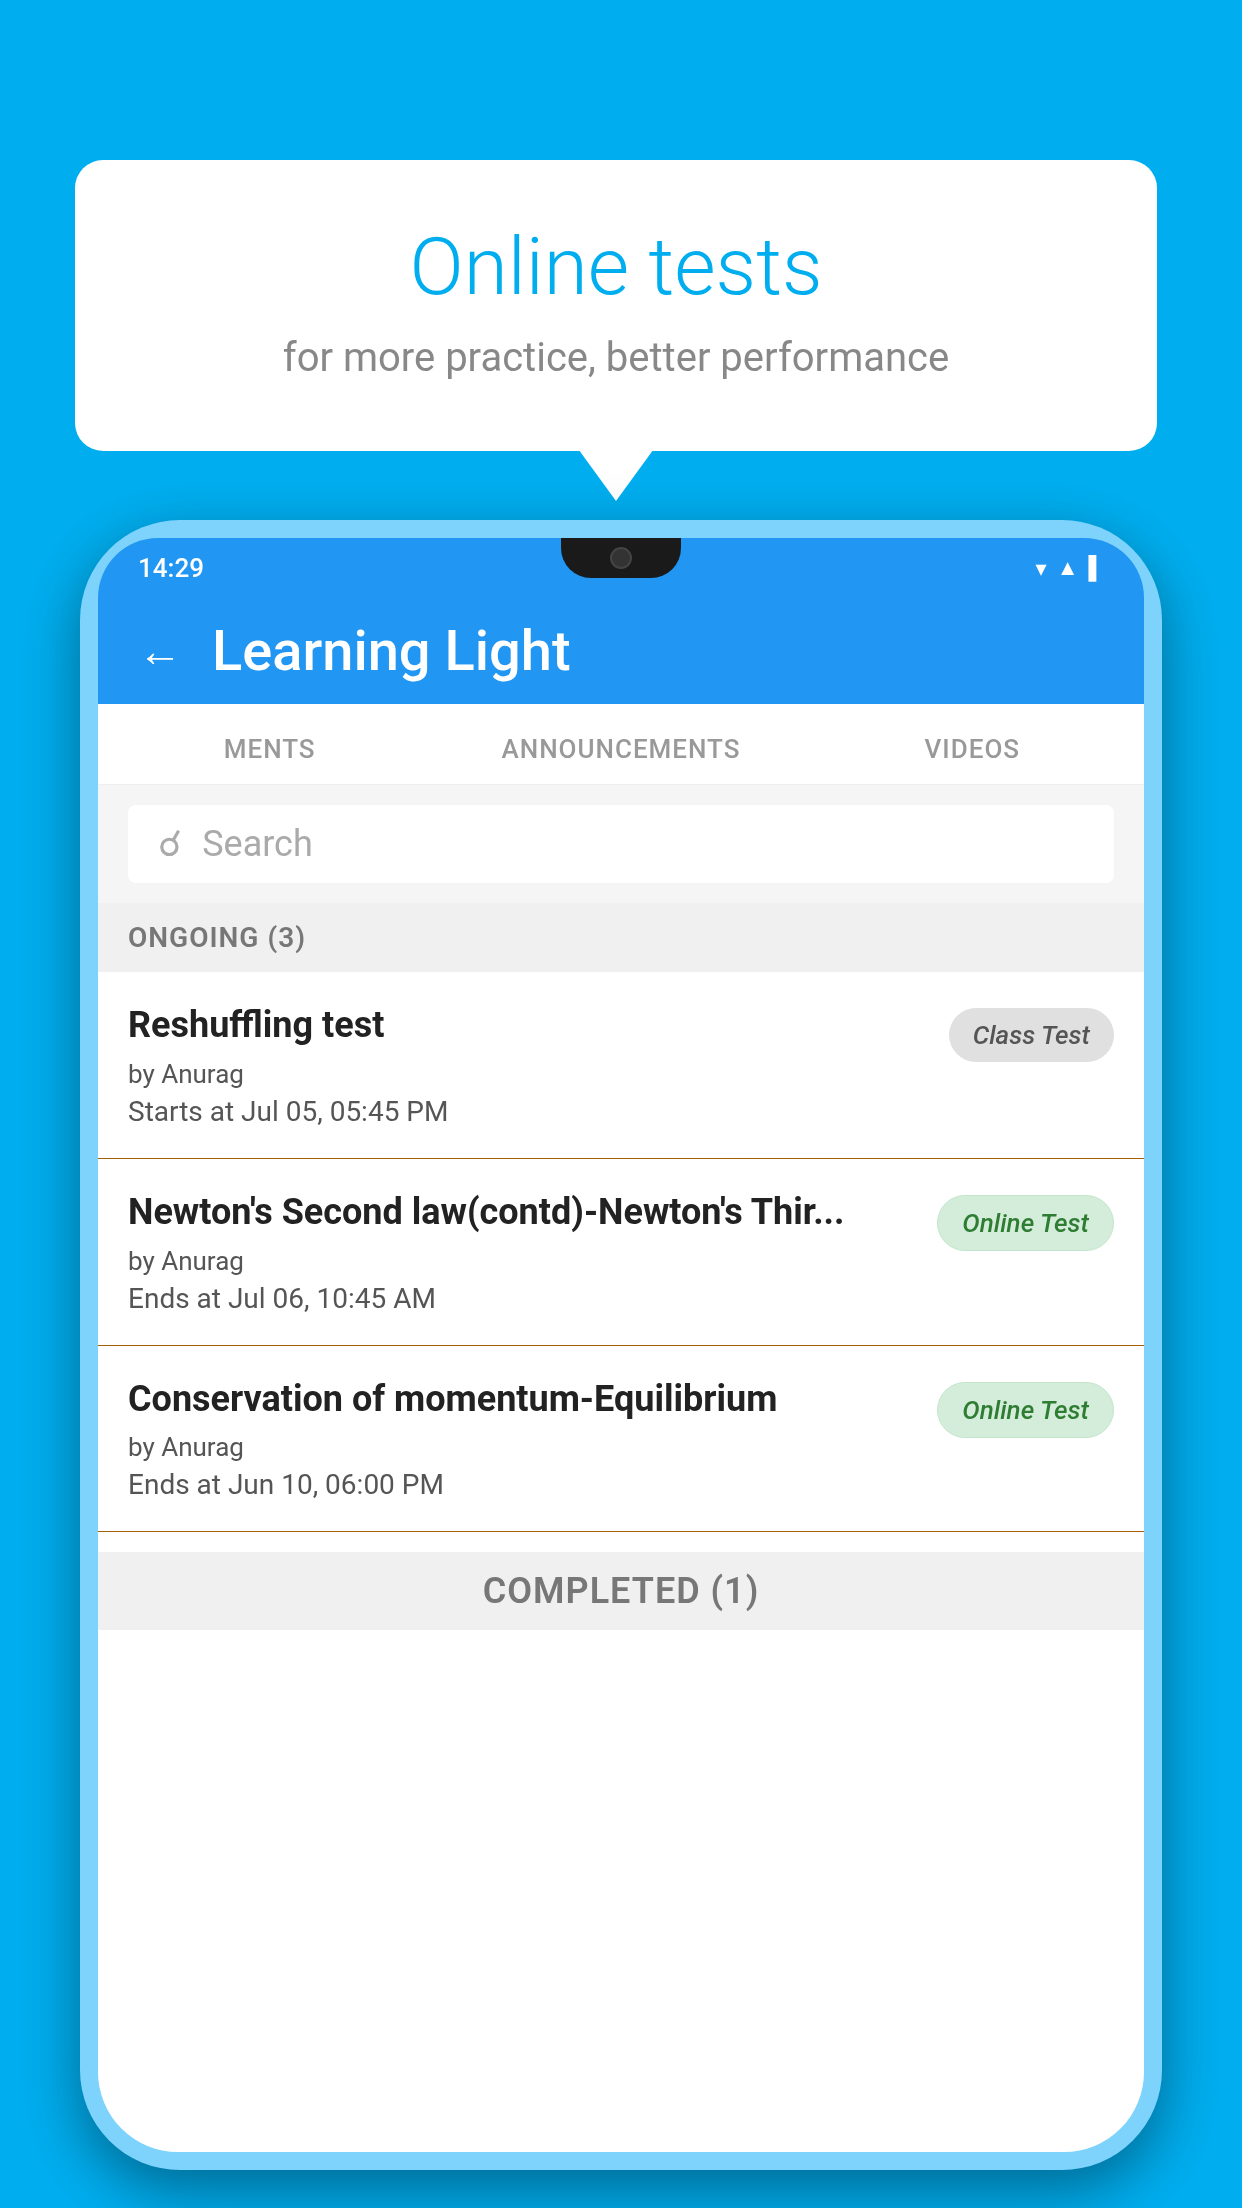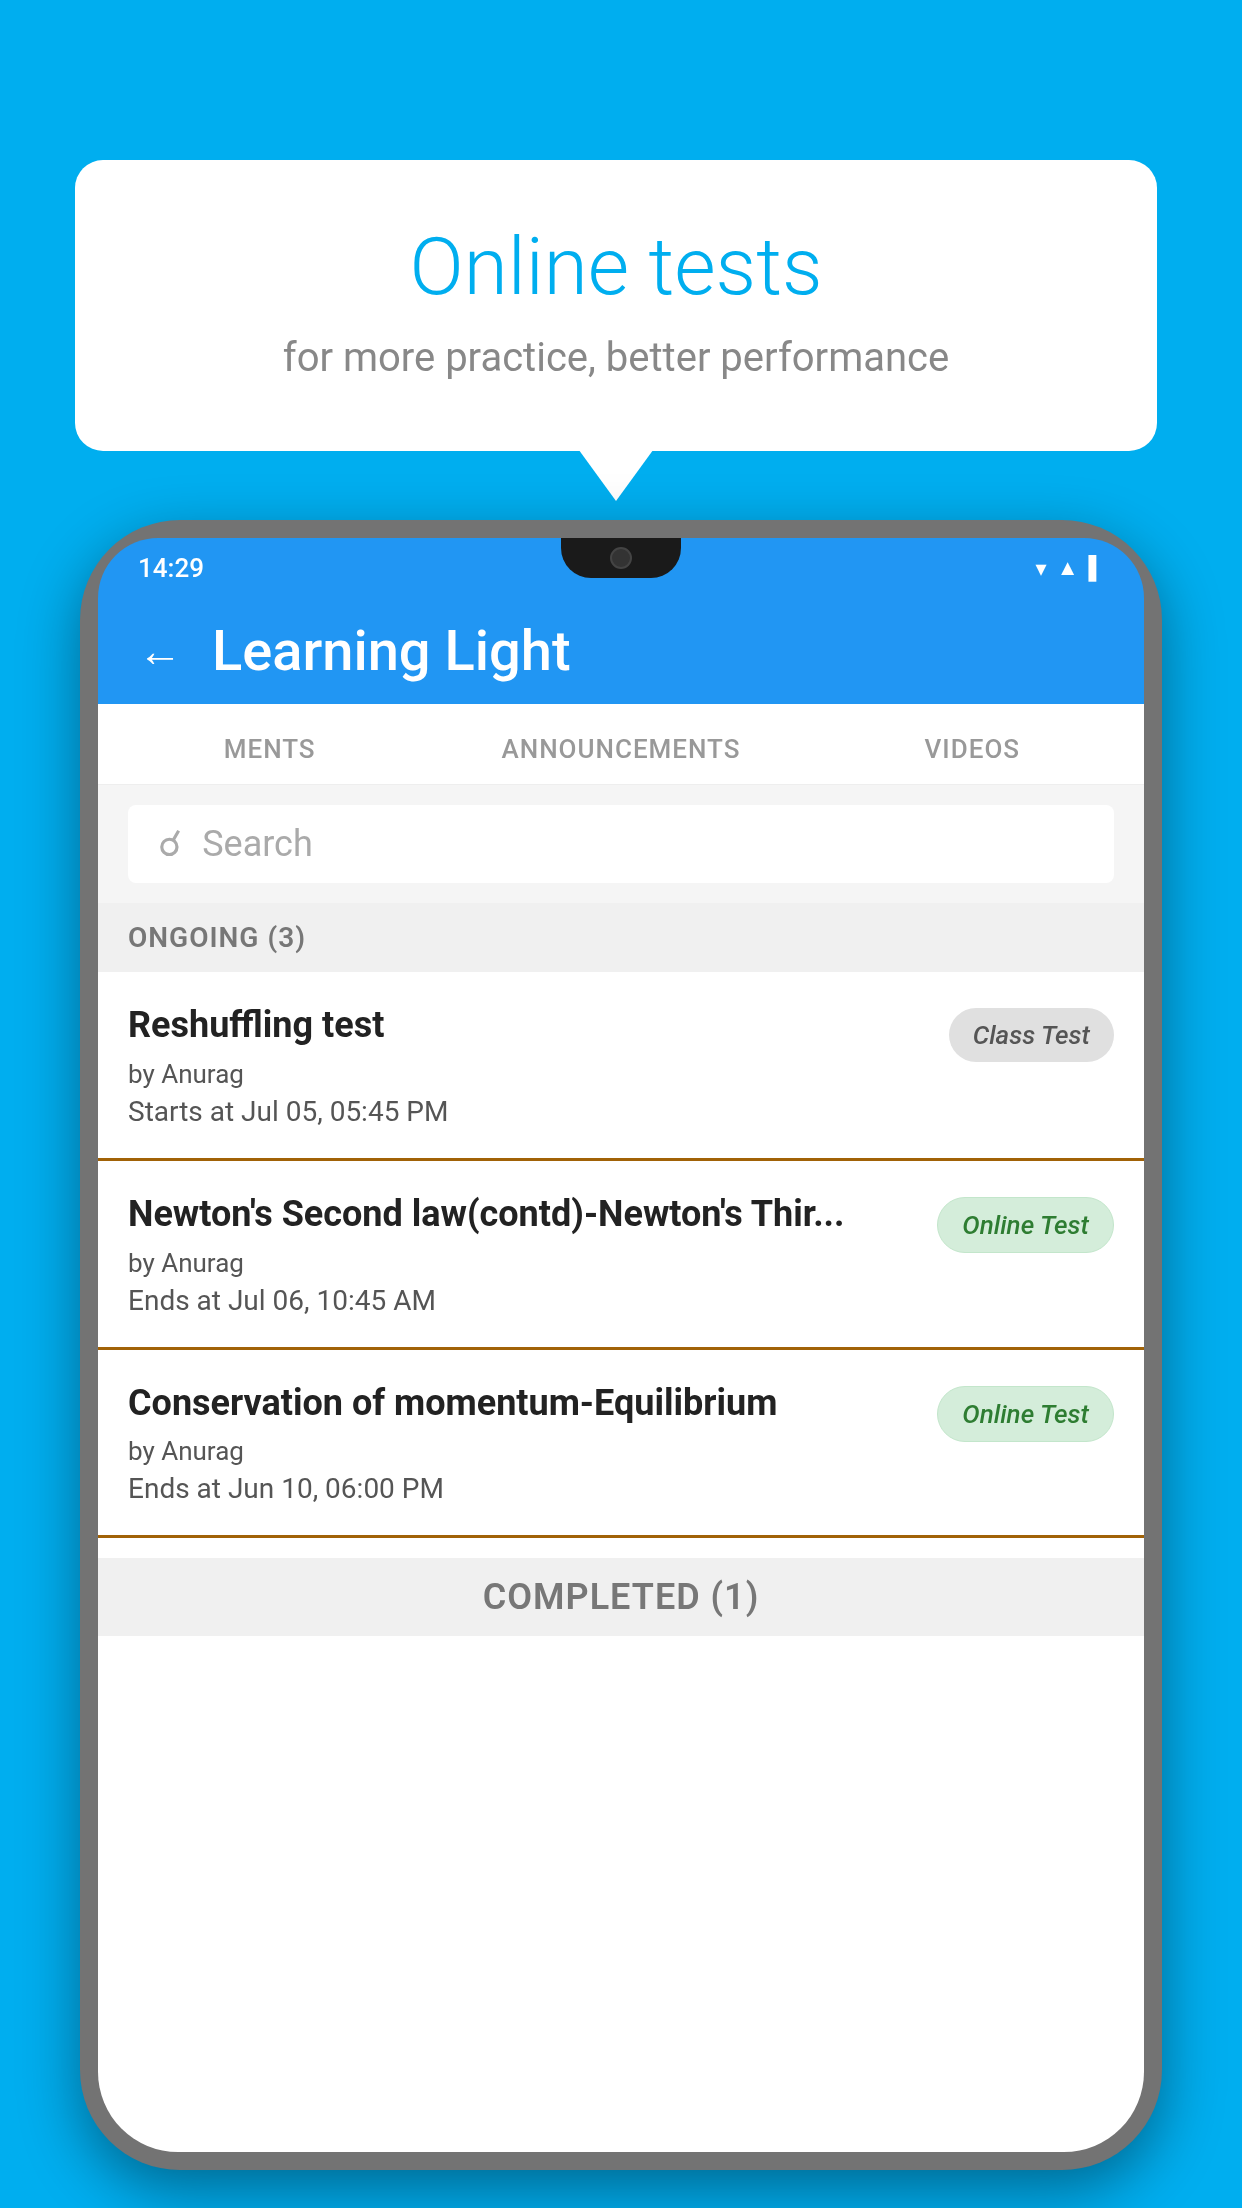--- a/index.html
+++ b/index.html
@@ -60,21 +60,21 @@
       position: absolute;
       top: 520px;
       left: 80px;
       right: 80px;
       bottom: 0;
     }
 
     .phone {
       width: 100%;
       height: 1650px;
-      background: #737373;
+      background: #7dd3fc;
       border-radius: 100px;
       padding: 18px;
       position: relative;
       box-shadow: 0 20px 60px rgba(0,0,0,0.4);
     }
 
     
     .phone-top-bar {
       display: flex;
       align-items: center;
@@ -224,21 +224,21 @@
       letter-spacing: 1px;
     }
 
     
     .test-list {
       background: white;
     }
 
     .test-item {
       padding: 30px 30px;
-      border-bottom: 3px solid #a16207;
+      border-bottom: 1px solid #a16207;
       display: flex;
       justify-content: space-between;
       align-items: flex-start;
     }
 
     .test-info {
       flex: 1;
       padding-right: 20px;
     }
 

